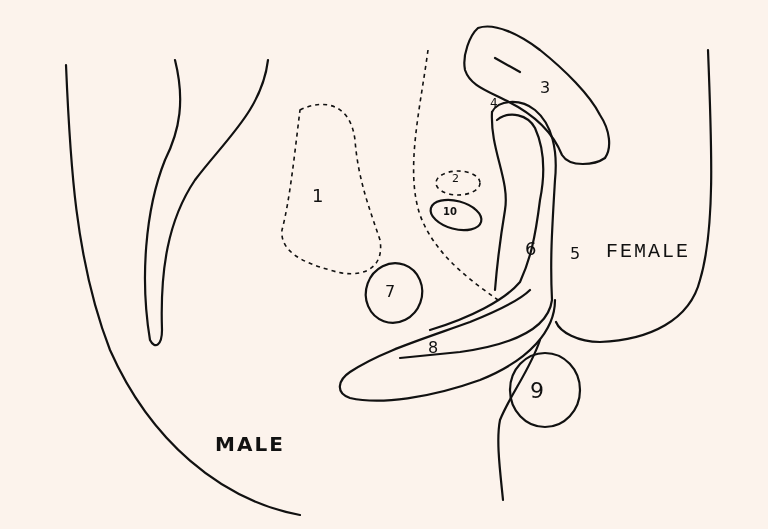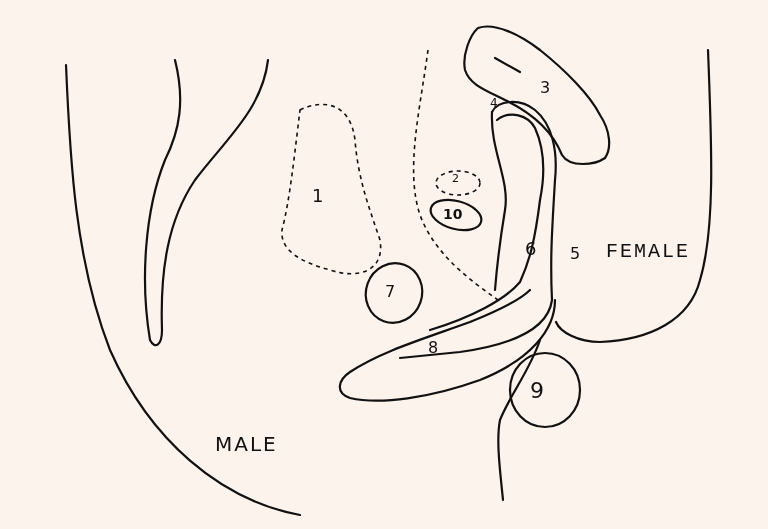--- a/index.html
+++ b/index.html
@@ -48,15 +48,15 @@
 
 <span class="lbl" style="left:312px;top:185px;font-size:18px;">1</span>
 <span class="lbl" style="left:452px;top:172px;font-size:11px;">2</span>
 <span class="lbl" style="left:540px;top:78px;font-size:16px;">3</span>
 <span class="lbl" style="left:490px;top:96px;font-size:12px;">4</span>
 <span class="lbl" style="left:570px;top:244px;font-size:16px;">5</span>
 <span class="lbl" style="left:525px;top:238px;font-size:18px;">6</span>
 <span class="lbl" style="left:385px;top:282px;font-size:16px;">7</span>
 <span class="lbl" style="left:428px;top:338px;font-size:16px;">8</span>
 <span class="lbl" style="left:530px;top:378px;font-size:22px;">9</span>
-<span class="lbl" style="left:443px;top:206px;font-size:14px;font-weight:bold;">10</span>
+<span class="lbl" style="left:443px;top:206px;font-size:10px;font-weight:bold;">10</span>
 <span class="lbl" style="left:606px;top:240px;font-size:20px;letter-spacing:2px;font-family:Liberation Mono, monospace;">FEMALE</span>
-<span class="lbl" style="left:215px;top:432px;font-size:20px;letter-spacing:2px;">MALE</span>
+<span class="lbl" style="left:215px;top:432px;font-size:20px;letter-spacing:2px;font-weight:bold;">MALE</span>
 
 </body></html>

